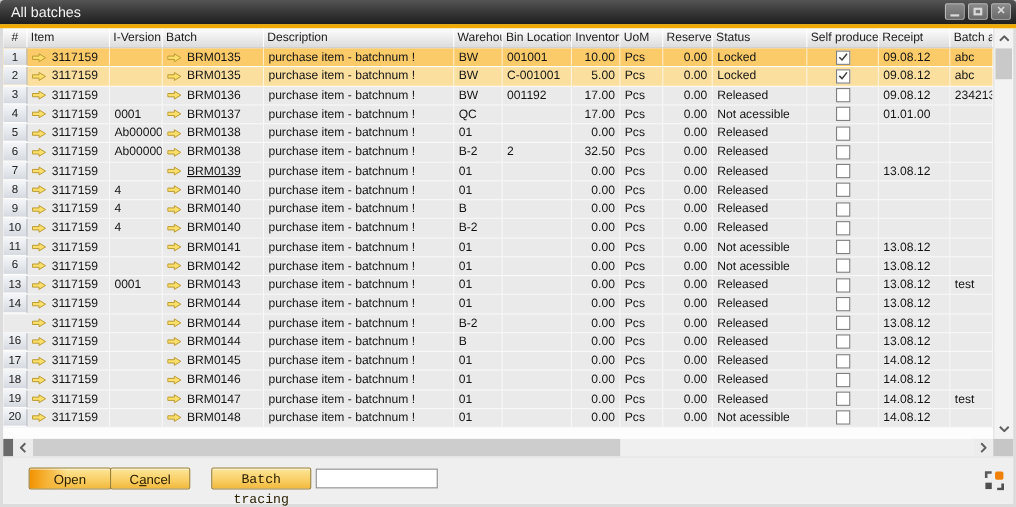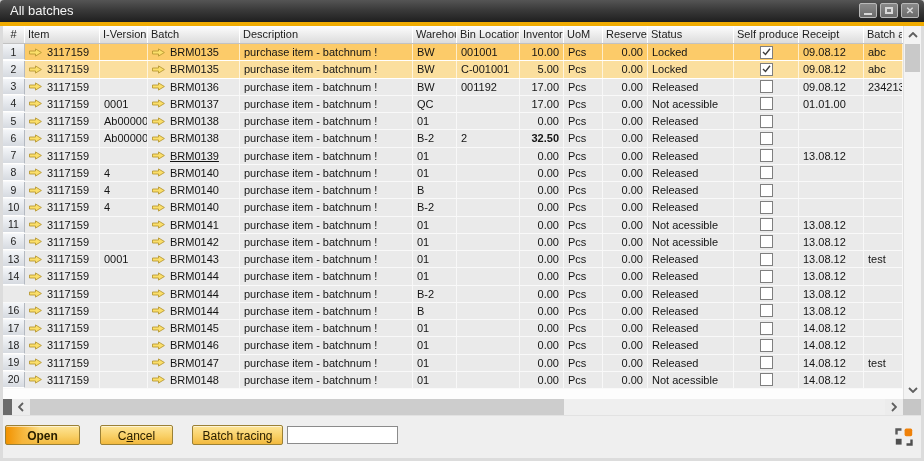--- a/index.html
+++ b/index.html
@@ -264,21 +264,21 @@
             <div class="cell" style="width: 48px;">Ab000000</div>
             <div class="cell" style="width: 92px;">
               <span class="linkarrow"><svg width="13" height="9" viewBox="0 0 13 9">
                   <path d="M0.5 3 H6.5 V0.9 L12.4 4.5 L6.5 8.1 V6 H0.5 Z" fill="#fbdf6a" stroke="#b99a33" stroke-width="0.9"></path>
                 </svg></span>
               <span>BRM0138</span>
             </div>
             <div class="cell" style="width: 173px;">purchase item - batchnum !</div>
             <div class="cell" style="width: 44px;">B-2</div>
             <div class="cell" style="width: 63px;">2</div>
-            <div class="cell right" style="width: 44px; font-weight: bold;">32.50</div>
+            <div class="cell right" style="width: 44px;">32.50</div>
             <div class="cell" style="width: 39px;">Pcs</div>
             <div class="cell right" style="width: 45px;">0.00</div>
             <div class="cell" style="width: 86px;">Released</div>
             <div class="cell center" style="width: 65px;">
               <span class="cbx"></span>
             </div>
             <div class="cell" style="width: 65px;"></div>
             <div class="cell" style="width: 39px;"></div>
           </div>
           <div class="trow">
@@ -701,23 +701,23 @@
       <div class="htrack"></div>
       <div class="hbtn">
         <svg width="6" height="10" viewBox="0 0 6 10">
             <polyline points="1,1 5,5 1,9" fill="none" stroke="#5f5f5f" stroke-width="1.8"></polyline>
           </svg>
       </div>
       <div class="hcorner"></div>
     </div>
 
     <div class="footer">
-      <button class="goldbtn default" style="left:2px;width:75px;font-weight:bold;">Open</button>
+      <button class="goldbtn default" style="left:23px;width:75px;">Open</button>
       <button class="goldbtn" style="left:97px;width:73px;"><span>C</span><span class="u">a</span><span>ncel</span></button>
-      <button class="goldbtn" style="left:189px;width:91px;">Batch tracing</button>
+      <button class="goldbtn" style="left:189px;width:91px;font-family:Liberation Mono, monospace;">Batch tracing</button>
       <input class="ftinput" type="text" value="" style="">
       <div class="resizeicon">
         <svg width="18" height="18" viewBox="0 0 18 18">
           <path d="M1.5 6.5 V1.5 H6.5" fill="none" stroke="#5a5a5a" stroke-width="2.4"></path>
           <rect x="9.6" y="0.6" width="7.6" height="7.6" rx="1.6" fill="#ef8109"></rect>
           <rect x="0.8" y="10.8" width="5.8" height="5.8" fill="#4f4f4f"></rect>
           <path d="M16.5 11.5 V16.5 H11.5" fill="none" stroke="#4f4f4f" stroke-width="2.4"></path>
         </svg>
       </div>
     </div>

